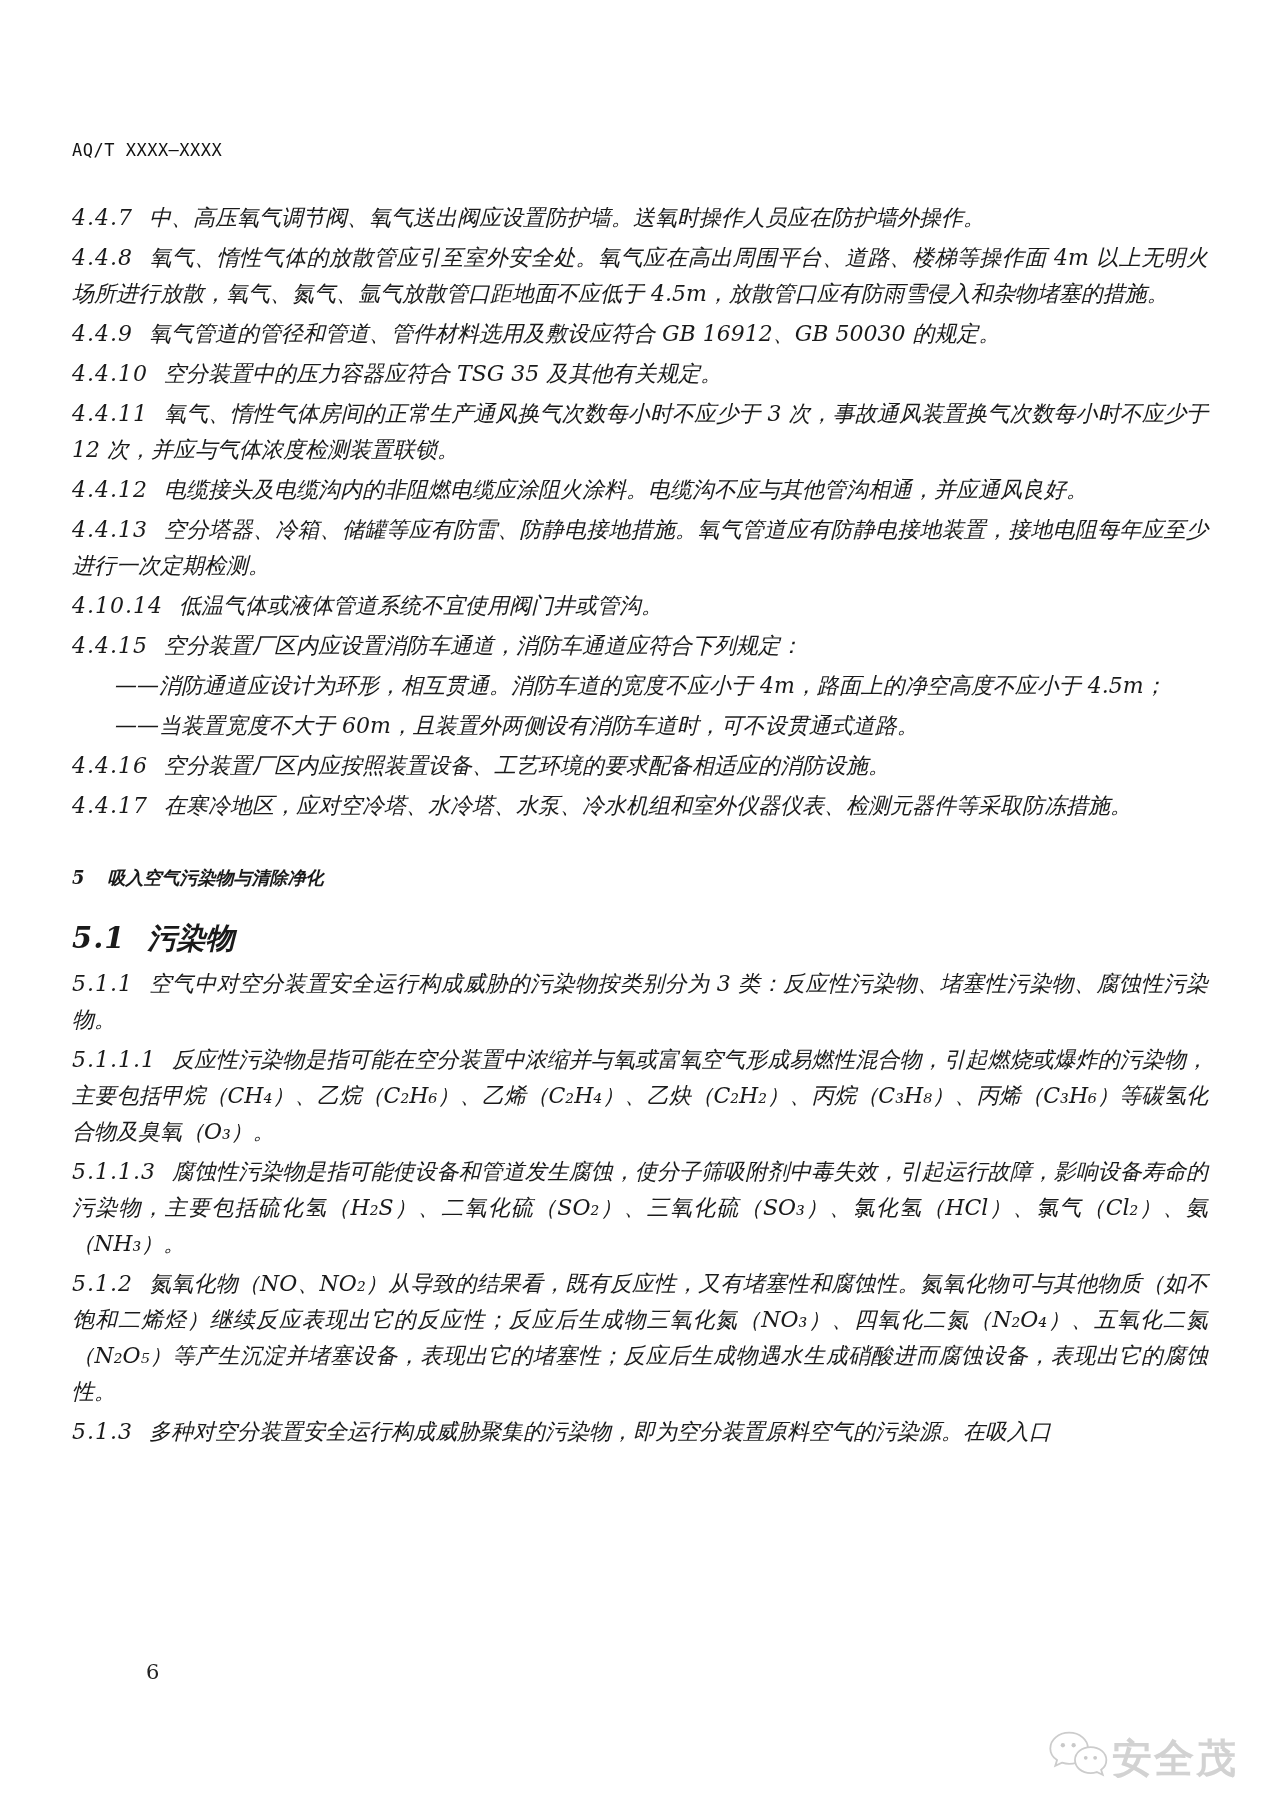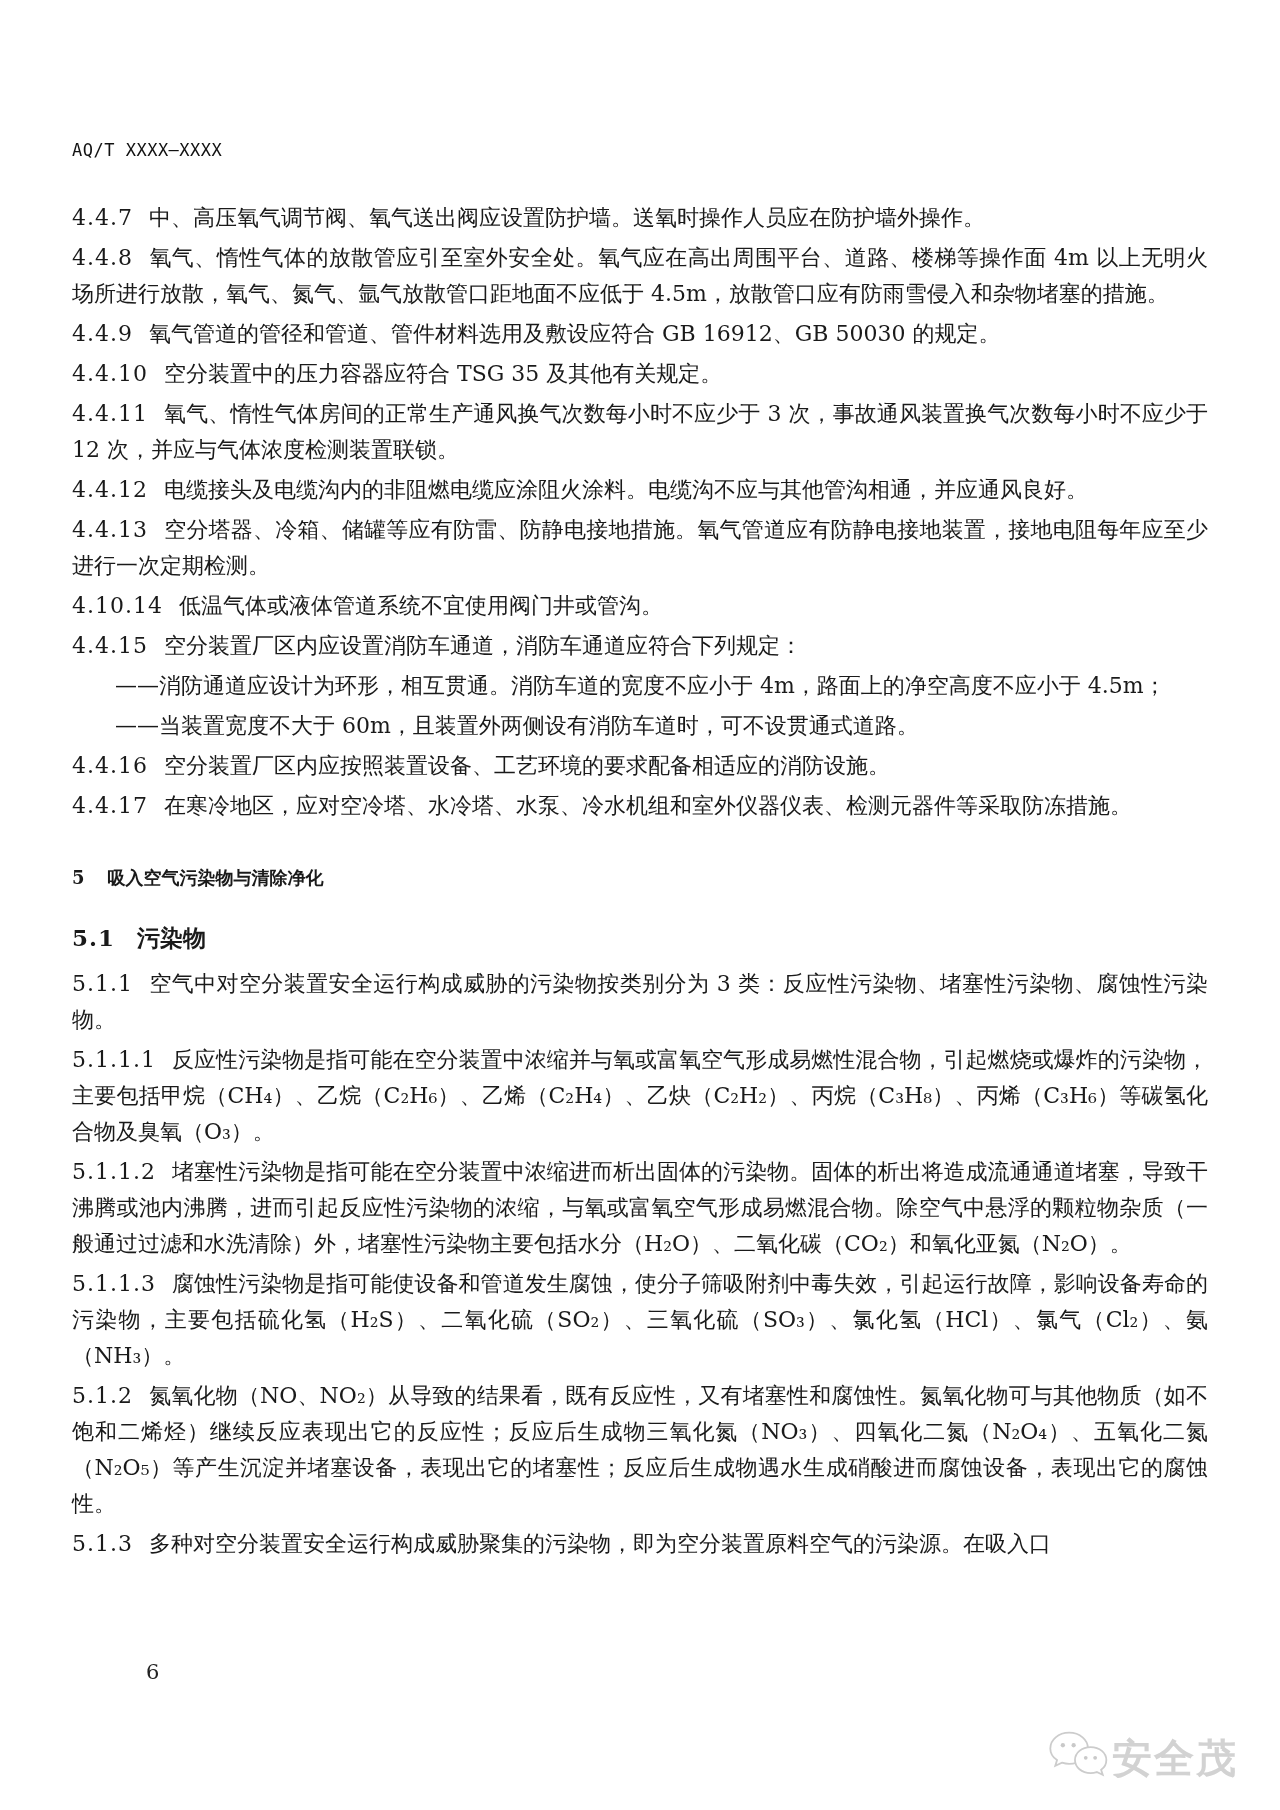--- a/index.html
+++ b/index.html
@@ -23,20 +23,21 @@
   }
   .doc-header {
     margin-top: 140px;
     font-family: "DejaVu Sans Mono", "Liberation Mono", monospace;
     font-size: 17px;
     letter-spacing: 0.5px;
     color: #111111;
   }
   .body-text {
     margin-top: 40px;
+    font-style: italic;
   }
   .para {
     font-size: 22px;
     line-height: 36px;
     margin: 4px 0;
     text-align: justify;
     text-align-last: left;
   }
   .para .num {
     margin-right: 16px;
@@ -52,21 +53,21 @@
     text-align: justify;
     text-align-last: left;
   }
   .h1 {
     font-size: 18px;
     font-weight: bold;
     margin: 38px 0 12px 0;
     line-height: 32px;
   }
   .h2 {
-    font-size: 23px;
+    font-size: 29px;
     font-weight: bold;
     margin: 28px 0 12px 0;
     line-height: 32px;
   }
   .h1 .num, .h2 .num {
     margin-right: 22px;
     letter-spacing: 1px;
   }
   .page-number {
     position: absolute;
@@ -128,21 +129,20 @@
     <div class="para"><span class="num">4.4.17</span><span class="txt">在寒冷地区，应对空冷塔、水冷塔、水泵、冷水机组和室外仪器仪表、检测元器件等采取防冻措施。</span></div>
 
     <div class="h1"><span class="num">5</span><span>吸入空气污染物与清除净化</span></div>
 
     <div class="h2"><span class="num">5.1</span><span>污染物</span></div>
 
     <div class="para"><span class="num">5.1.1</span><span class="txt">空气中对空分装置安全运行构成威胁的污染物按类别分为 3 类：反应性污染物、堵塞性污染物、腐蚀性污染物。</span></div>
 
     <div class="para"><span class="num">5.1.1.1</span><span class="txt">反应性污染物是指可能在空分装置中浓缩并与氧或富氧空气形成易燃性混合物，引起燃烧或爆炸的污染物，主要包括甲烷（CH₄）、乙烷（C₂H₆）、乙烯（C₂H₄）、乙炔（C₂H₂）、丙烷（C₃H₈）、丙烯（C₃H₆）等碳氢化合物及臭氧（O₃）。</span></div>
 
-    <div class="para"><span class="num">5.1.1.2</span><span class="txt">堵塞性污染物是指可能在空分装置中浓缩进而析出固体的污染物。固体的析出将造成流通通道堵塞，导致干沸腾或池内沸腾，进而引起反应性污染物的浓缩，与氧或富氧空气形成易燃混合物。除空气中悬浮的颗粒物杂质（一般通过过滤和水洗清除）外，堵塞性污染物主要包括水分（H₂O）、二氧化碳（CO₂）和氧化亚氮（N₂O）。</span></div>
 
     <div class="para"><span class="num">5.1.1.3</span><span class="txt">腐蚀性污染物是指可能使设备和管道发生腐蚀，使分子筛吸附剂中毒失效，引起运行故障，影响设备寿命的污染物，主要包括硫化氢（H₂S）、二氧化硫（SO₂）、三氧化硫（SO₃）、氯化氢（HCl）、氯气（Cl₂）、氨（NH₃）。</span></div>
 
     <div class="para"><span class="num">5.1.2</span><span class="txt">氮氧化物（NO、NO₂）从导致的结果看，既有反应性，又有堵塞性和腐蚀性。氮氧化物可与其他物质（如不饱和二烯烃）继续反应表现出它的反应性；反应后生成物三氧化氮（NO₃）、四氧化二氮（N₂O₄）、五氧化二氮（N₂O₅）等产生沉淀并堵塞设备，表现出它的堵塞性；反应后生成物遇水生成硝酸进而腐蚀设备，表现出它的腐蚀性。</span></div>
 
     <div class="para"><span class="num">5.1.3</span><span class="txt">多种对空分装置安全运行构成威胁聚集的污染物，即为空分装置原料空气的污染源。在吸入口</span></div>
 
   </div>
 
   <div class="page-number">6</div>

